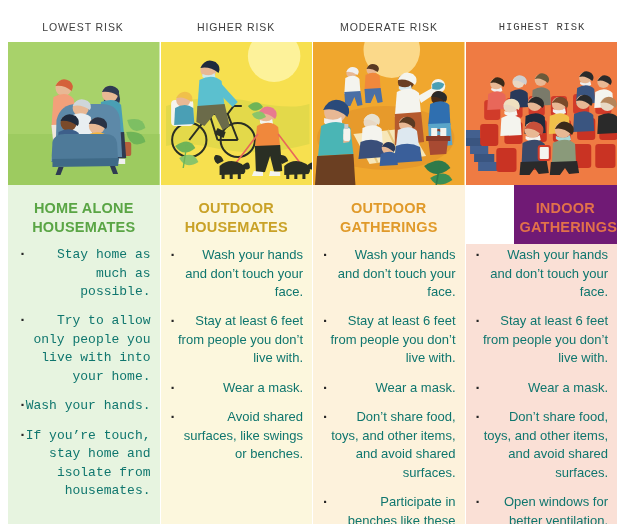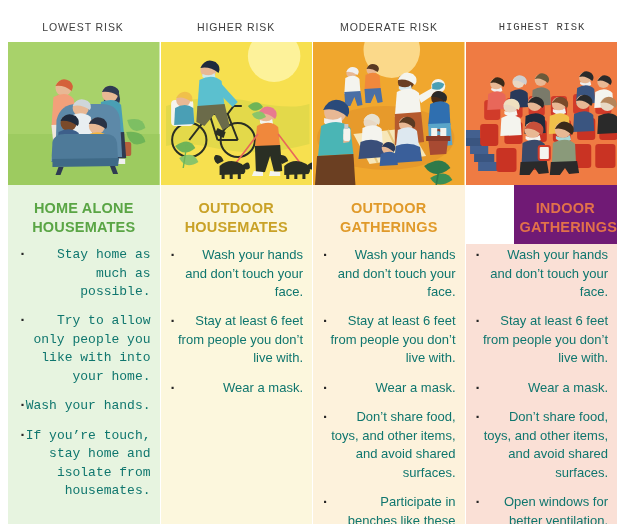--- a/index.html
+++ b/index.html
@@ -179,21 +179,21 @@
           <path d="M50 125 l5 0 -3 8 -5 0 Z" fill="#2f3b52"></path>
           <path d="M101 124 l5 0 3 8 -5 0 Z" fill="#2f3b52"></path>
         </svg>
       </div>
       <div class="title-band">
         <div>HOME ALONE</div>
         <div>HOUSEMATES</div>
       </div>
       <div class="bullets">
         <div class="bullet">Stay home as much as possible.</div>
-        <div class="bullet">Try to allow only people you like with into your home.</div>
+        <div class="bullet">Try to allow only people you live with into your home.</div>
         <div class="bullet">Wash your hands.</div>
         <div class="bullet">If you’re touch, stay home and isolate from housemates.</div>
       </div>
     </div>
 
     <div class="column col-1">
       <div class="illus">
         <svg viewBox="0 0 150 143" preserveAspectRatio="none">
           <rect x="0" y="0" width="150" height="143" fill="#f7e04f"></rect>
           <circle cx="112" cy="14" r="26" fill="#fdf29a"></circle>
@@ -243,20 +243,21 @@
         </svg>
       </div>
       <div class="title-band">
         <div>OUTDOOR</div>
         <div>HOUSEMATES</div>
       </div>
       <div class="bullets">
         <div class="bullet">Wash your hands and don’t touch your face.</div>
         <div class="bullet">Stay at least 6 feet from people you don’t live with.</div>
         <div class="bullet">Wear a mask.</div>
+        <div class="bullet">Avoid shared surfaces, like swings or benches.</div>
       </div>
     </div>
 
     <div class="column col-2">
       <div class="illus">
         <svg viewBox="0 0 150 143" preserveAspectRatio="none">
           <rect x="0" y="0" width="150" height="143" fill="#f0a72e"></rect>
           <circle cx="78" cy="8" r="28" fill="#fbd98a"></circle>
           <ellipse cx="72" cy="96" rx="68" ry="32" fill="#e79a2b"></ellipse>
 

